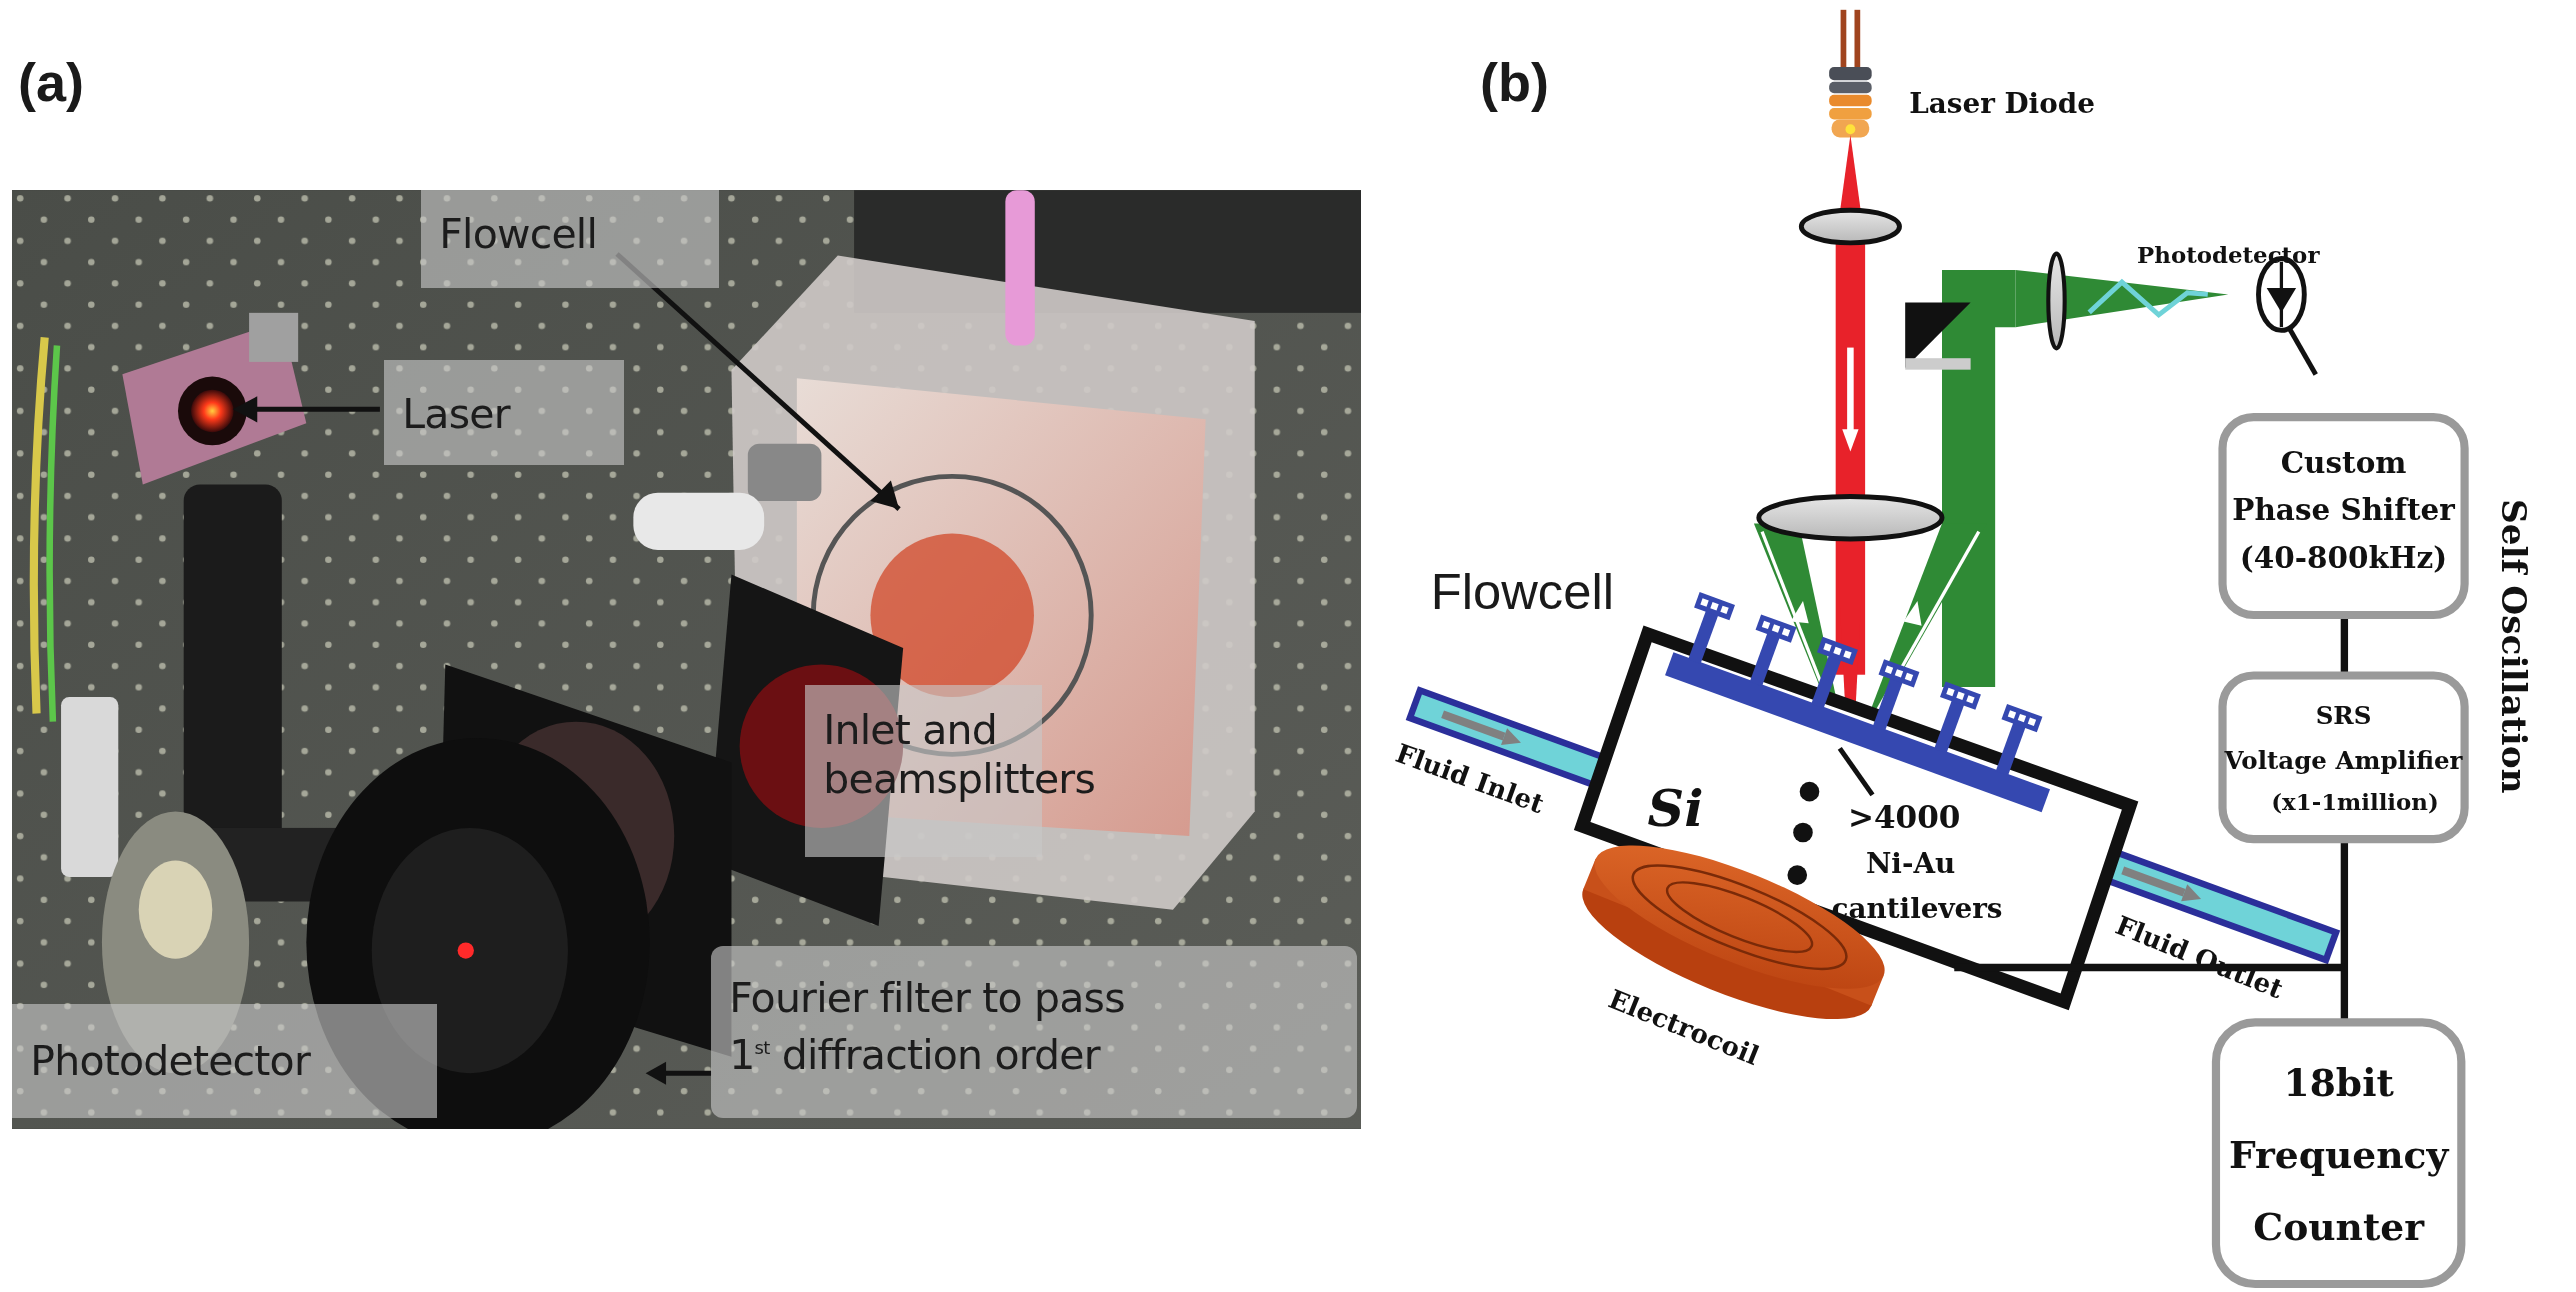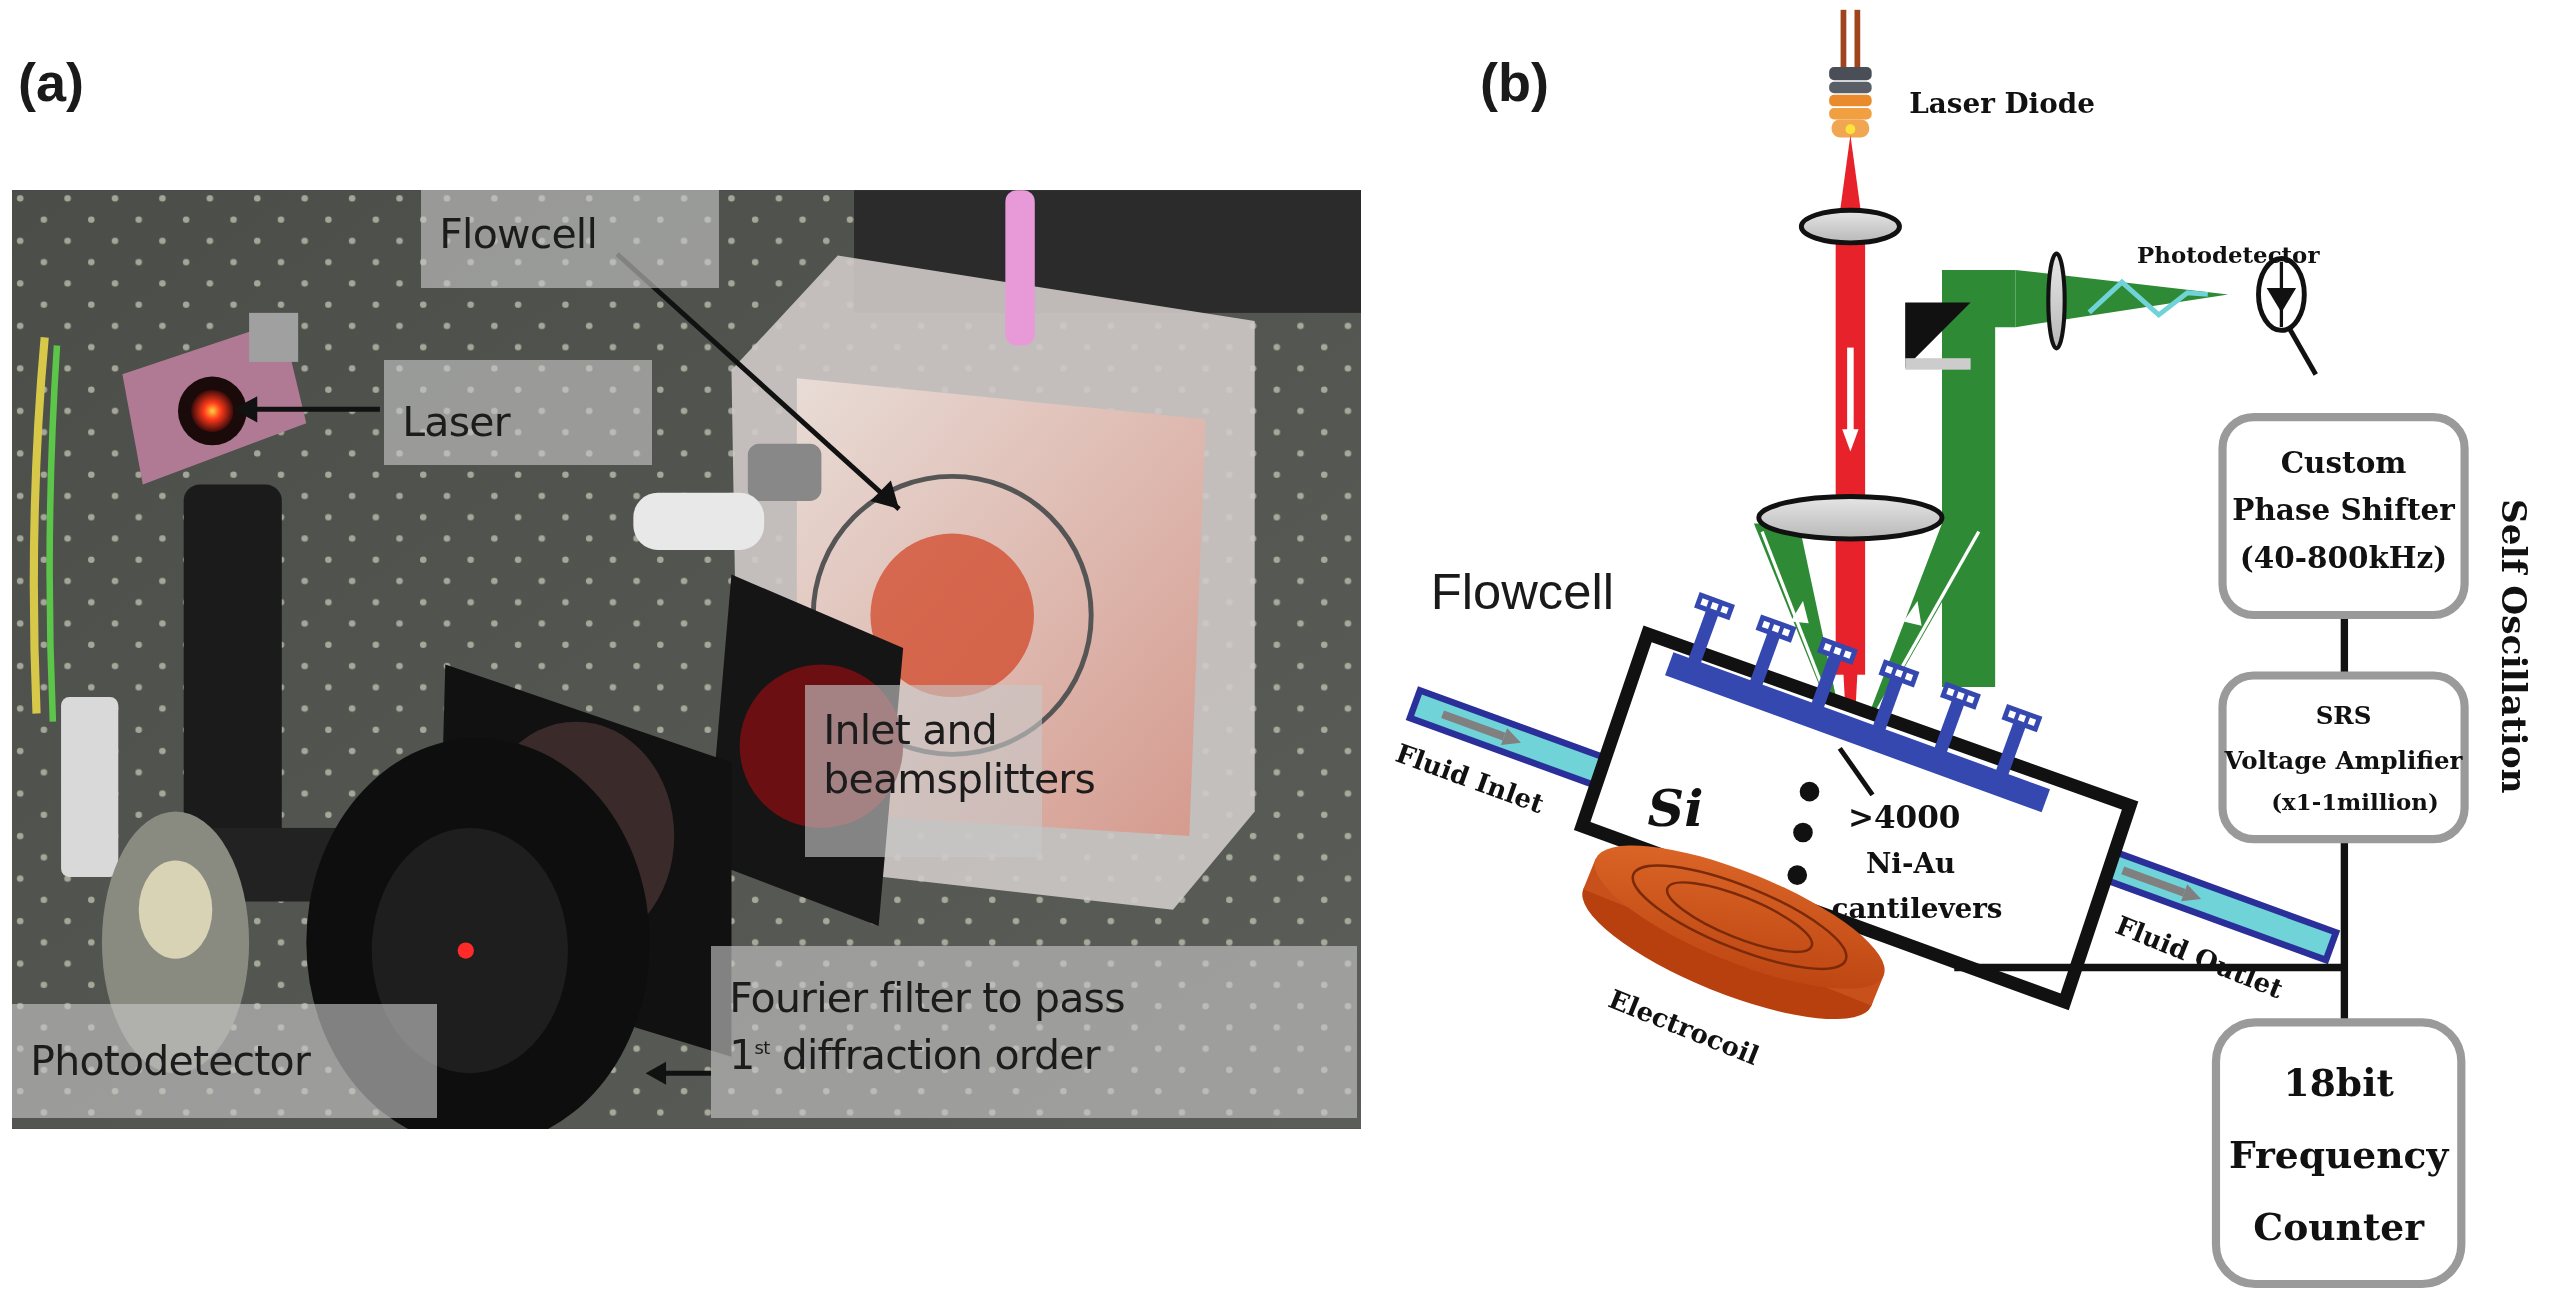--- a/index.html
+++ b/index.html
@@ -82,31 +82,31 @@
 
     <line x1="740" y1="78" x2="1085" y2="390" stroke="#111" stroke-width="6"></line>
     <polygon points="1085,390 1050,380 1075,355" fill="#111"></polygon>
     <line x1="450" y1="268" x2="285" y2="268" stroke="#111" stroke-width="6"></line>
     <polygon points="270,268 300,252 300,284" fill="#111"></polygon>
   </svg>
 
   <div class="photo-label" style="left:409px; top:0px; width:298px; height:98px; padding-top:19.6px;">
     <span>Flowcell</span>
   </div>
-  <div class="photo-label" style="left:372px; top:170px; width:268px; height:105px; padding-top:38px;">
+  <div class="photo-label" style="left:372px; top:170px; width:240px; height:105px; padding-top:30px;">
     <span>Laser</span>
   </div>
   <div class="photo-label" style="left:793px; top:495px; width:237px; height:172px; padding-top:21px;">
     <div>Inlet and</div>
     <div>beamsplitters</div>
   </div>
   <div class="photo-label" style="left:0px; top:814px; width:425px; height:114px; padding-top:33px;">
     <span>Photodetector</span>
   </div>
-  <div class="photo-label" style="left:699px; top:756px; width:646px; height:172px; padding-top:28px;">
+  <div class="photo-label" style="left:699px; top:756px; width:646px; height:172px; padding-top:28px;border-radius:12px;">
     <div>Fourier filter to pass</div>
     <div><span>1</span><sup>st</sup><span> diffraction order</span></div>
   </div>
   <svg width="1349" height="939" style="position:absolute;left:0;top:0;pointer-events:none" viewBox="0 0 1650 1148">
     <line x1="855" y1="1080" x2="790" y2="1080" stroke="#111" stroke-width="6"></line>
     <polygon points="775,1080 800,1066 800,1094" fill="#111"></polygon>
   </svg>
 </div>
 
 <div class="panel-label" style="left:1480px; top:51px;">(b)</div>

